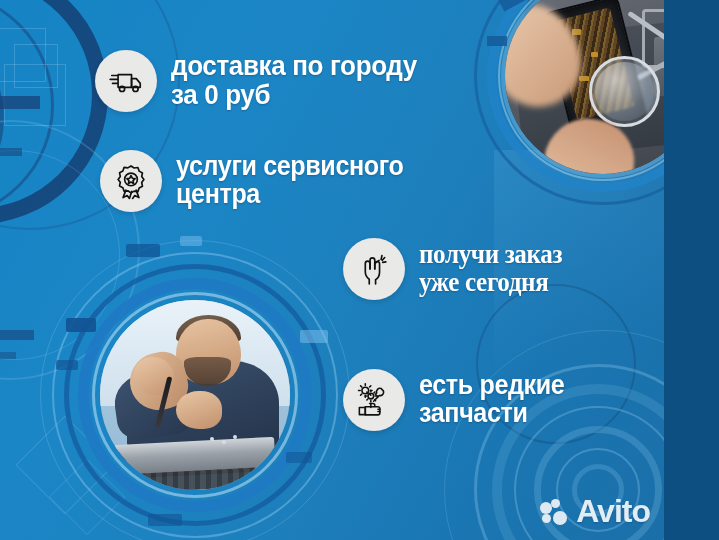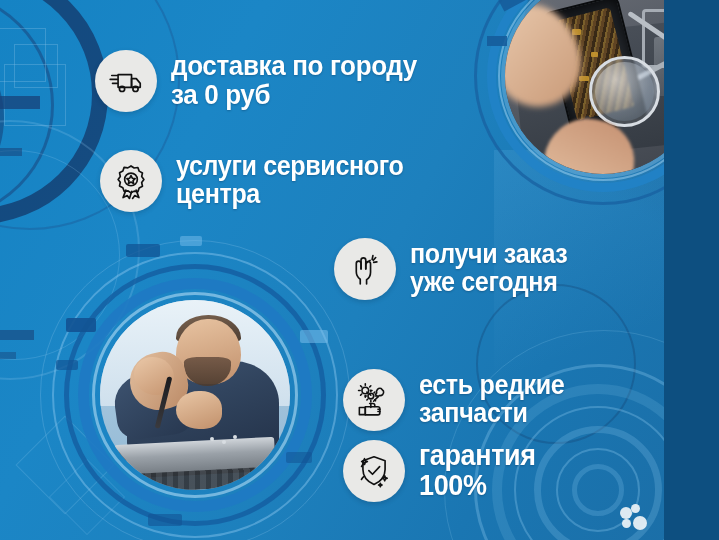--- a/index.html
+++ b/index.html
@@ -175,21 +175,21 @@
   .fic svg{width:38px;height:38px;display:block;}
   .ftext{
     color:#ffffff;font-weight:700;line-height:1.03;
     font-size:27px;letter-spacing:-0.4px;
     text-shadow:0 1px 2px rgba(8,45,80,.35);
     transform:scaleX(.93);transform-origin:left center;
     white-space:pre-line;
   }
   #f1{left:95px;top:50px;}
   #f2{left:100px;top:150px;}
-  #f3{left:334px;top:238px;}
+  #f3{left:343px;top:238px;font-family:Liberation Serif, serif;}
   #f4{left:343px;top:338px;margin-top:31px;}
   #f5{left:343px;top:440px;}
   #f1 .ftext{font-size:28px;}
   #f5 .ftext{font-size:29px;}
 
   
   .avito{
     position:absolute;right:14px;bottom:10px;display:flex;align-items:center;gap:6px;
     opacity:.92;
   }
@@ -356,37 +356,24 @@
         <path d="M18.5 28.5h4.2c1.3 0 2.3 1 2.3 2.3v1.5"></path>
         <path d="M13 32.5h16a2.4 2.4 0 012.4 2.4v5.5A2.4 2.4 0 0129 42.8H13z"></path>
         <path d="M5.5 33.5h7.5v9H5.5z"></path>
         <path d="M29 35.6h2.6M29 38.6h2.6"></path>
       </svg>
     </div>
     <div class="ftext">есть редкие
 запчасти</div>
   </div>
 
-  <div class="feature" id="f5">
-    <div class="fic">
-      <svg viewBox="0 0 48 48" fill="none" stroke="#111" stroke-width="2.1" stroke-linecap="round" stroke-linejoin="round">
-        <path d="M24 6l14 5v11c0 9-6 15.4-14 19-8-3.6-14-10-14-19V11z"></path>
-        <path d="M17.5 23.5l4.6 4.6 9-9.6"></path>
-        <path d="M11.5 14.5c-1.6 1.2-2.6 2.4-3.2 3.8M11 31c-1.2 1-2.2 2.2-2.8 3.6"></path>
-        <path d="M12 8.5l1 2.6 2.6 1-2.6 1-1 2.6-1-2.6-2.6-1 2.6-1z"></path>
-        <path d="M37.5 30l.9 2.3 2.3.9-2.3.9-.9 2.3-.9-2.3-2.3-.9 2.3-.9z"></path>
-        <path d="M32 39.5l.6 1.6 1.6.6-1.6.6-.6 1.6-.6-1.6-1.6-.6 1.6-.6z"></path>
-      </svg>
-    </div>
-    <div class="ftext">гарантия
-100%</div>
-  </div>
 
   <div class="avito">
     <div class="dots">
       <i class="d1"></i>
         <i class="d2"></i>
         <i class="d3"></i>
         <i class="d4"></i>
     </div>
+    <div class="wm">Avito</div>
   </div>
 
 </div>
 
 </body></html>

